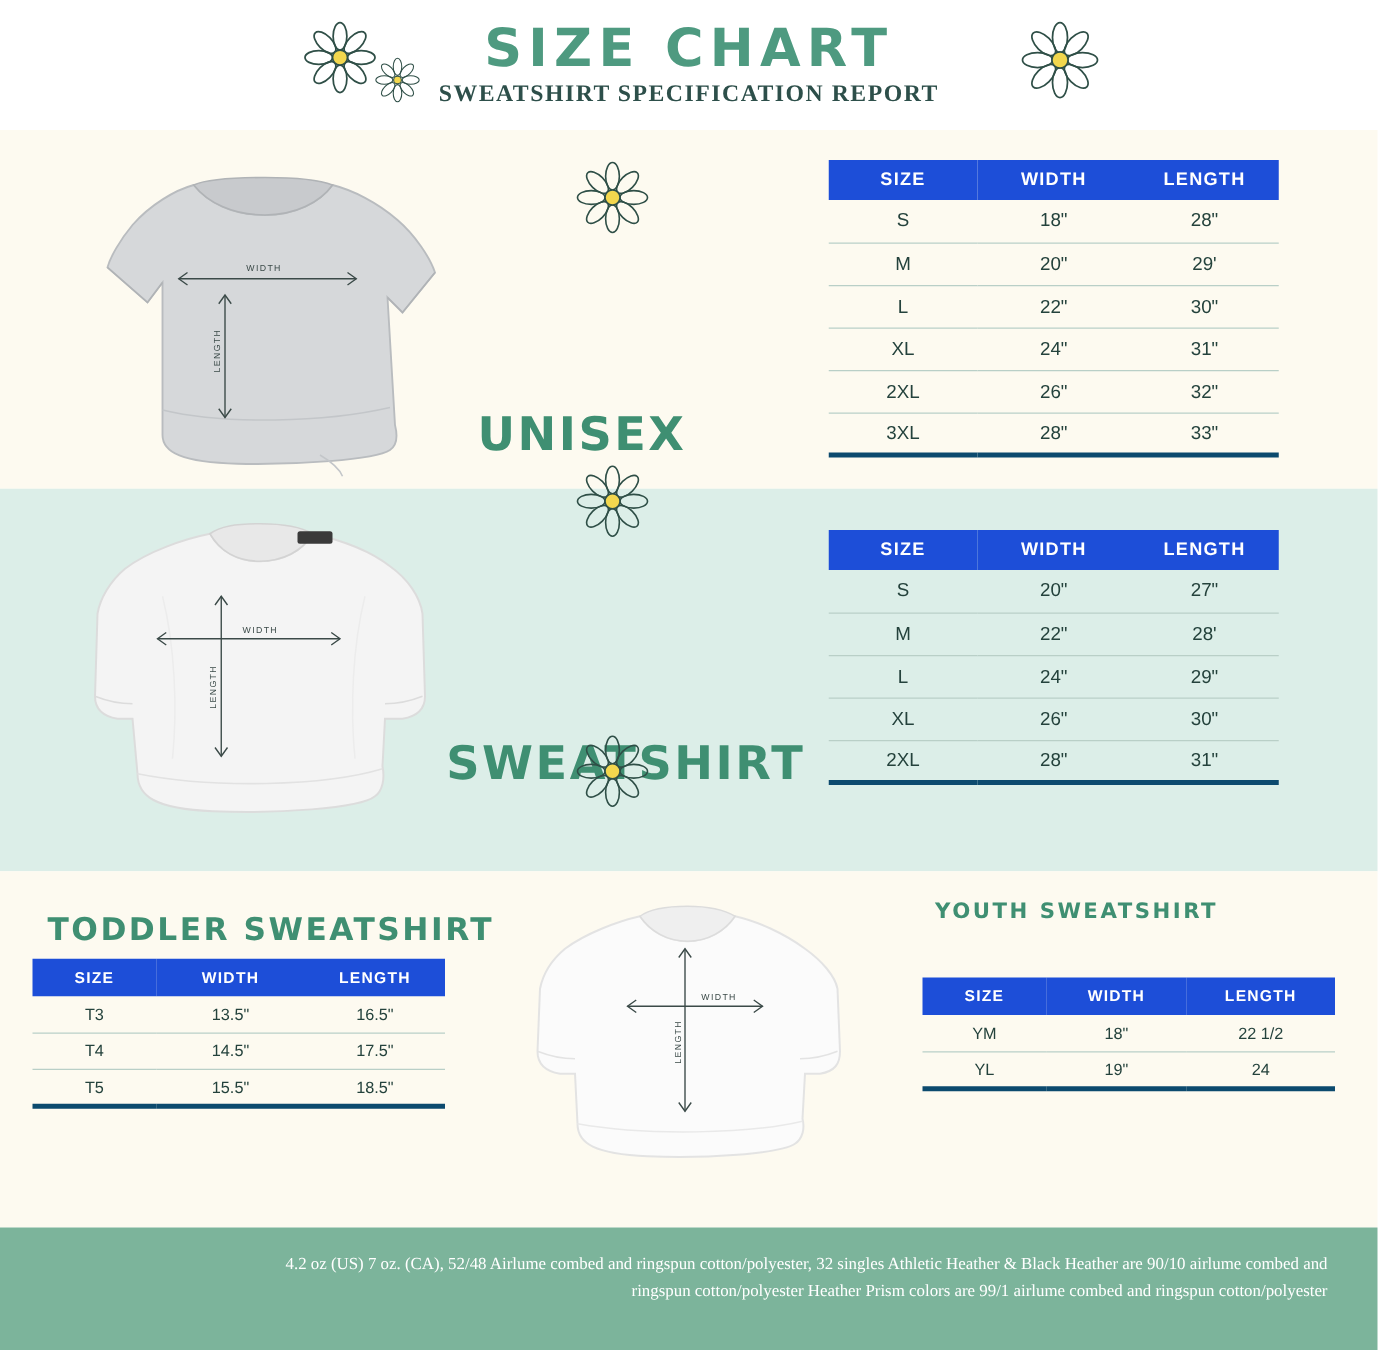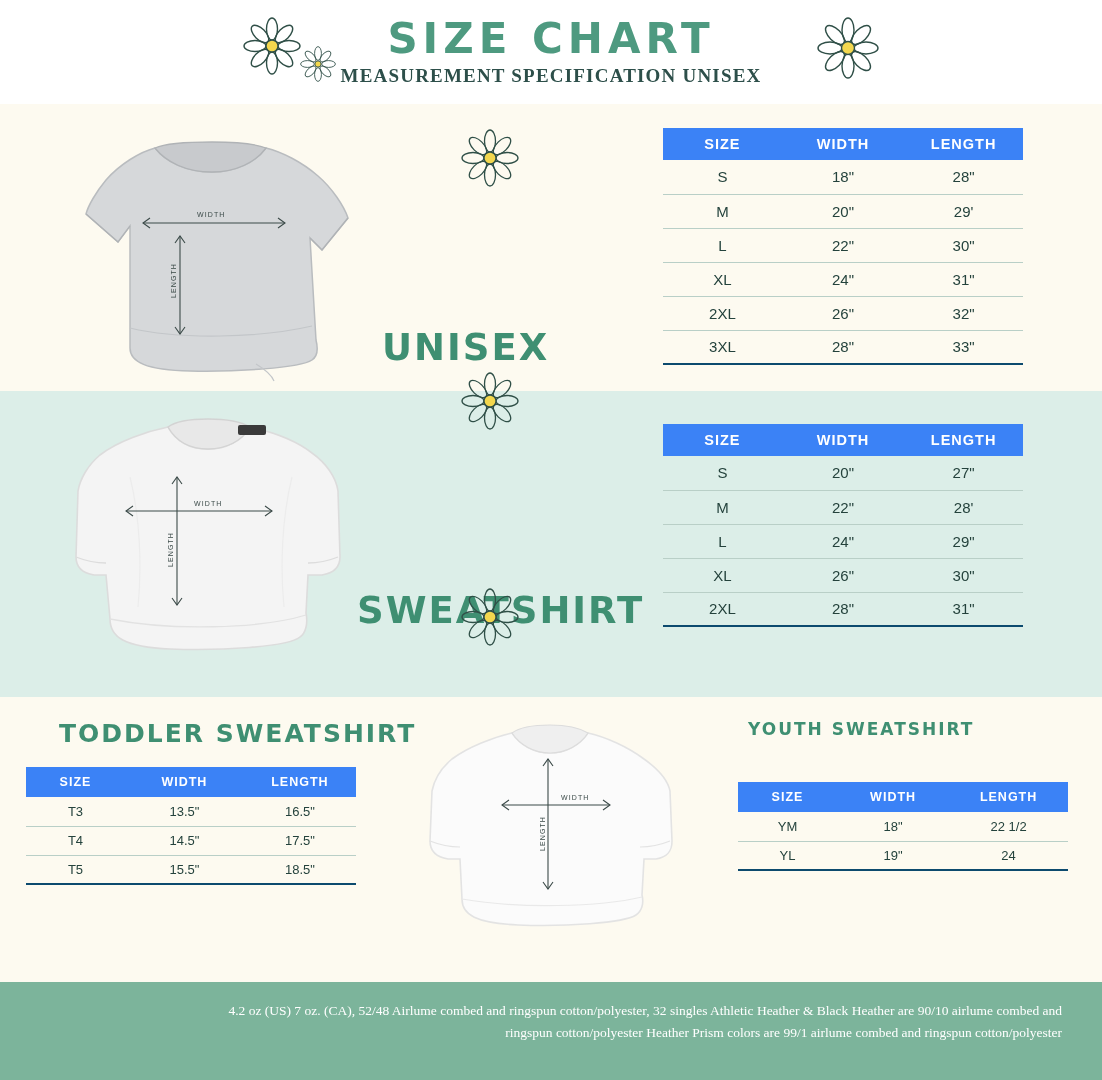--- a/index.html
+++ b/index.html
@@ -58,36 +58,36 @@
     color: #3f8f72;
     letter-spacing: 2px;
   }
 
   
   table.sz {
     border-collapse: collapse;
     background: transparent;
   }
   table.sz thead th {
-    background: #3b82f6;
+    background: #1d4ed8;
     color: #ffffff;
     font-weight: bold;
     font-family: "Liberation Sans", sans-serif;
     letter-spacing: 1px;
     padding: 8px 0;
     text-align: center;
   }
   table.sz tbody td {
     text-align: center;
     color: #24423c;
     font-family: "Liberation Sans", sans-serif;
     border-bottom: 1px solid #b9cfc7;
     padding: 6px 0;
   }
-  table.sz tbody tr:last-child td { border-bottom: 2px solid #0c4a6e; margin-top: 46px; }
+  table.sz tbody tr:last-child td { border-bottom: 4px solid #0c4a6e; margin-top: 46px; }
 
   
   .tbl-big { width: 360px; font-size: 15px; }
   .tbl-big thead th { font-size: 14.5px; }
   .tbl-big tbody td { font-size: 15px; height: 34px; }
   .tbl-big col.c1 { width: 33%; }
   .tbl-big col.c2 { width: 34%; }
   .tbl-big col.c3 { width: 33%; }
 
   
@@ -148,21 +148,21 @@
             <ellipse cx="-17" cy="0" rx="11" ry="5.5"></ellipse>
             <ellipse cx="-12" cy="-12" rx="5.5" ry="11" transform="rotate(-45 -12 -12)"></ellipse>
             <circle cx="0" cy="0" r="5" fill="#f3d74e" stroke="#2f4f47"></circle>
           </g>
         </g>
       </svg>
     </div>
 
     <div class="header-center">
       <div class="title">SIZE CHART</div>
-      <div class="subtitle">MEASUREMENT SPECIFICATION UNISEX</div>
+      <div class="subtitle">SWEATSHIRT SPECIFICATION REPORT</div>
     </div>
 
     <div class="daisy" style="left:808px; top:14px;">
       <svg width="80" height="72" viewBox="0 0 80 72">
         <g fill="none" stroke="#2f4f47" stroke-width="1.4" transform="translate(40,34)">
           <ellipse cx="0" cy="-18" rx="6" ry="12"></ellipse>
           <ellipse cx="13" cy="-13" rx="6" ry="12" transform="rotate(45 13 -13)"></ellipse>
           <ellipse cx="18" cy="0" rx="12" ry="6"></ellipse>
           <ellipse cx="13" cy="13" rx="6" ry="12" transform="rotate(-45 13 13)"></ellipse>
           <ellipse cx="0" cy="18" rx="6" ry="12"></ellipse>
@@ -373,21 +373,21 @@
             <td>28"</td>
             <td>31"</td>
           </tr>
         </tbody>
       </table>
     </div>
   </div>
 
   <div class="band-kids">
 
-    <div class="section-title" style="position:absolute; left:38px; top:22px; font-size:25px;margin-left:21px;">TODDLER SWEATSHIRT</div>
+    <div class="section-title" style="position:absolute; left:38px; top:32px; font-size:25px;">TODDLER SWEATSHIRT</div>
 
     <div style="position:absolute; left:26px; top:70px;">
       <table class="sz tbl-sm">
         <colgroup>
             <col style="width:30%">
             <col style="width:36%">
             <col style="width:34%">
           </colgroup>
         <thead>
           <tr>

